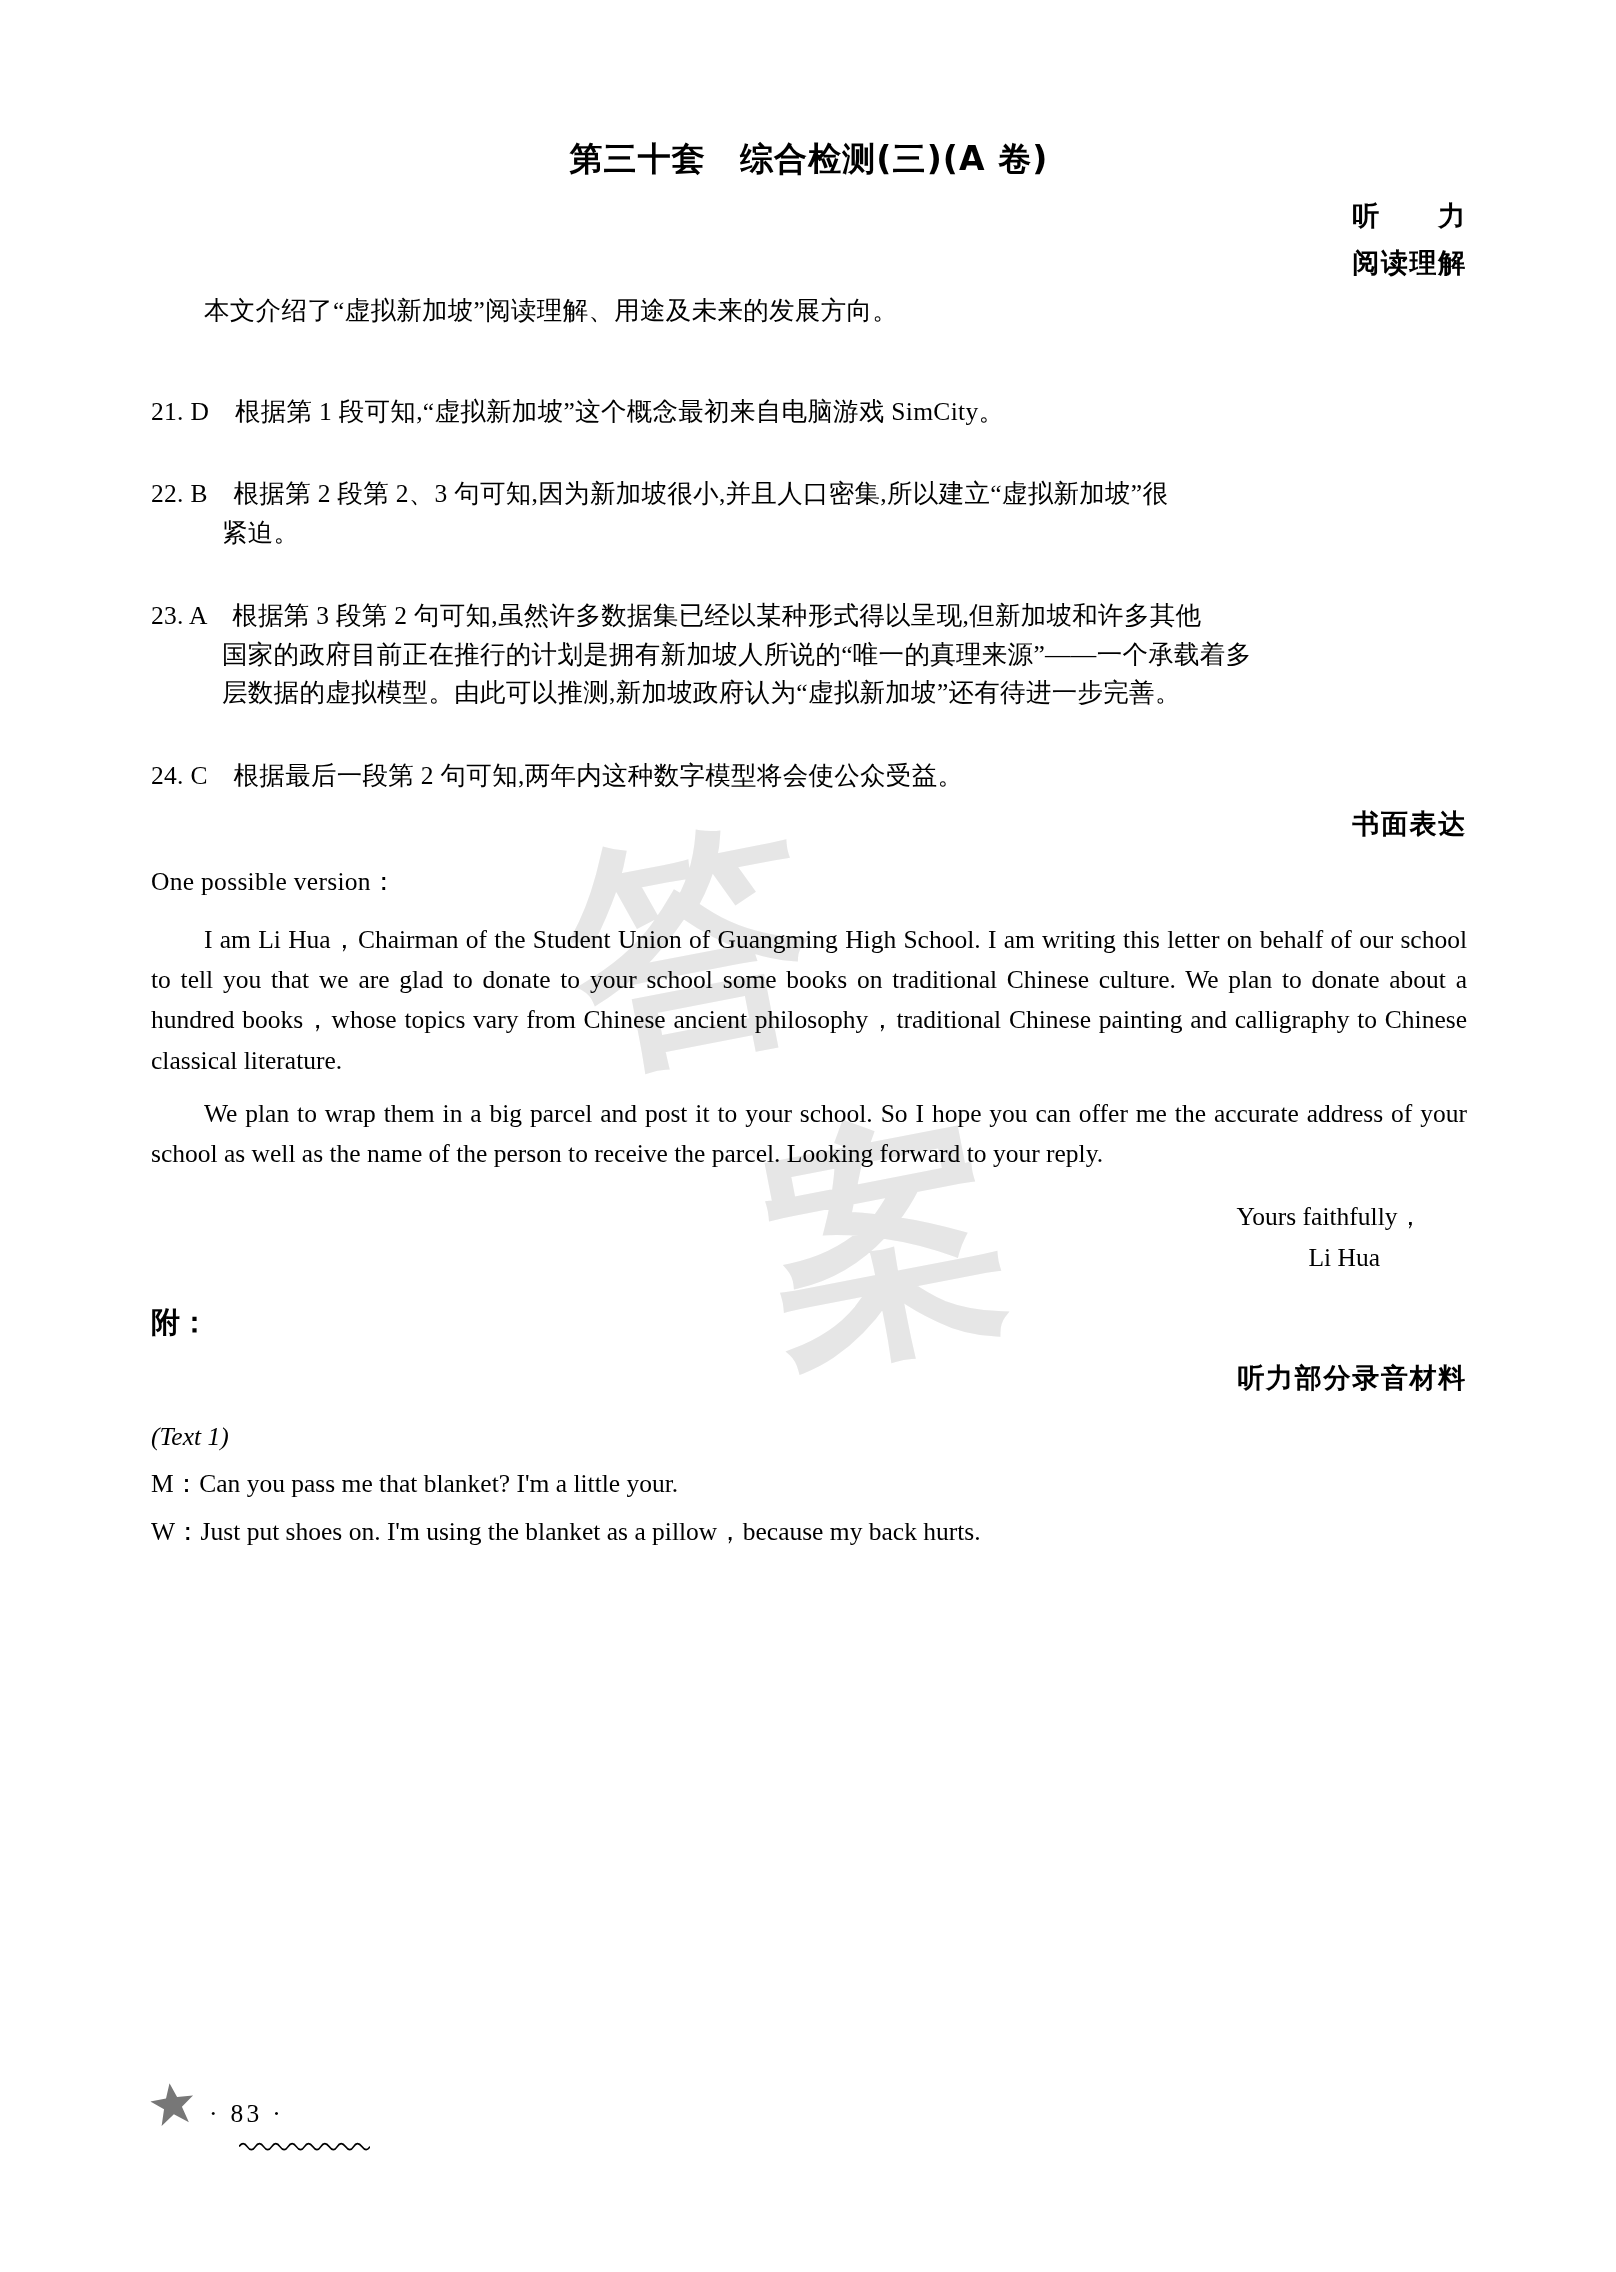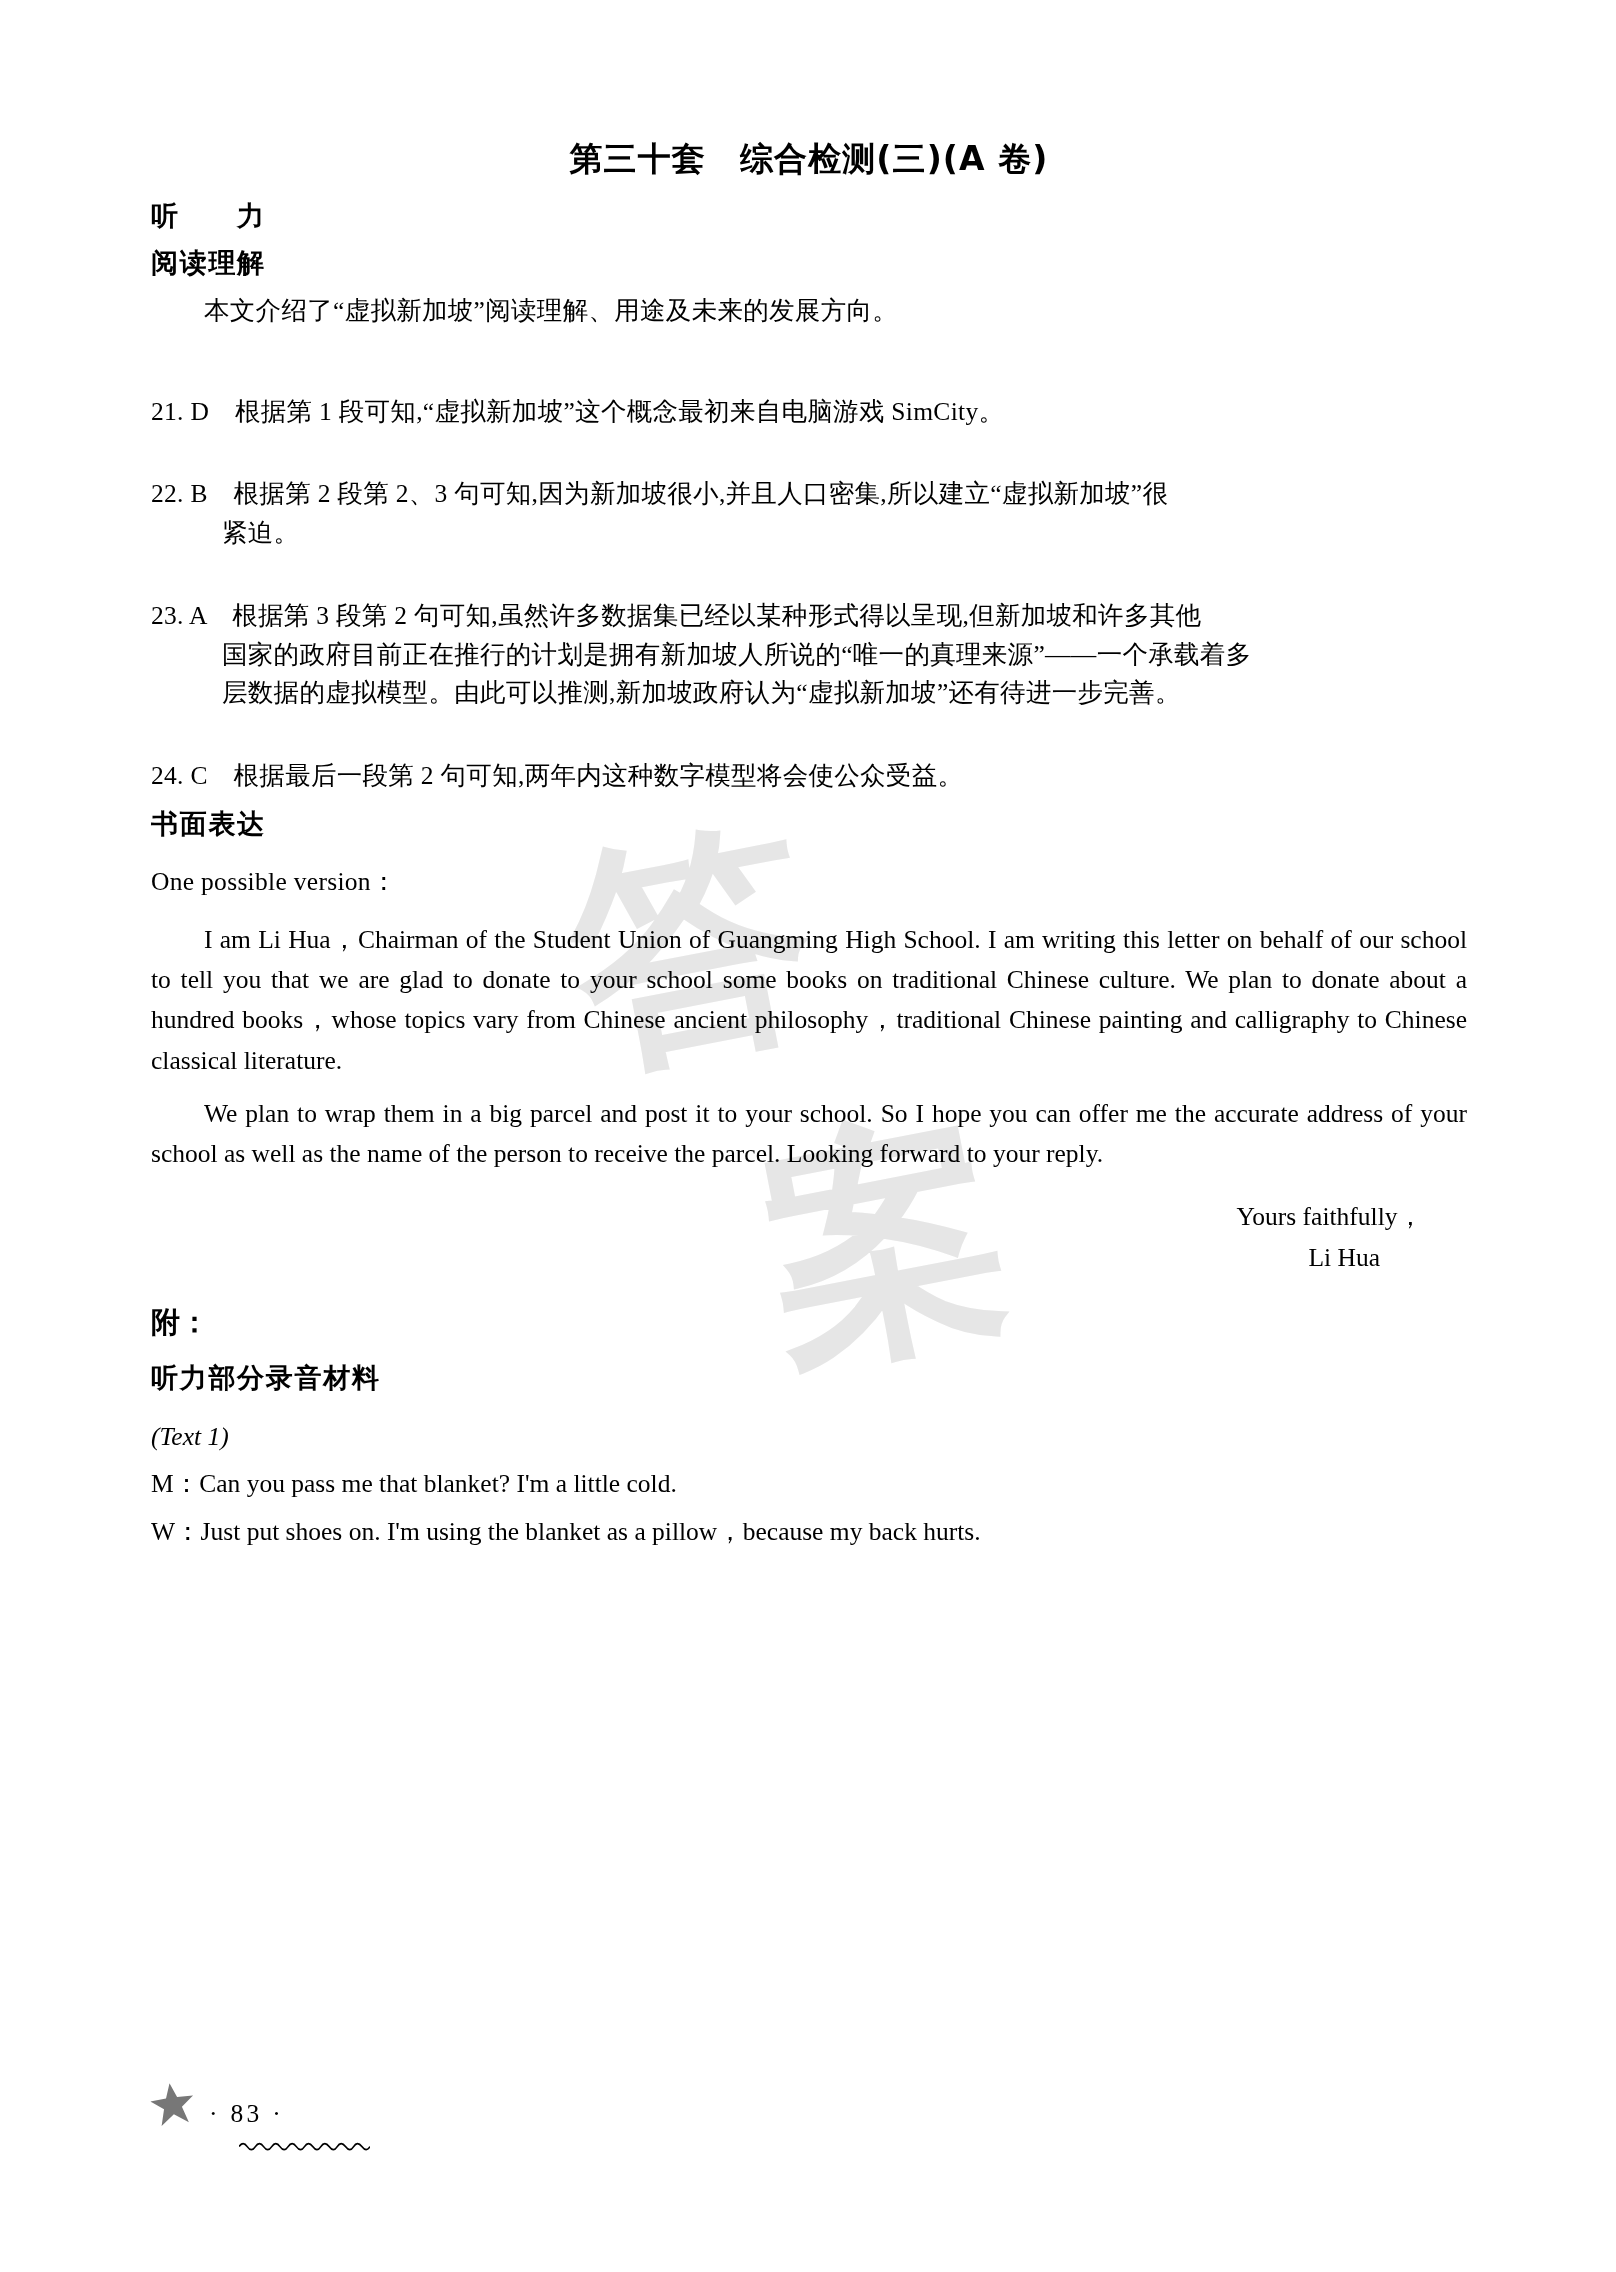--- a/index.html
+++ b/index.html
@@ -53,21 +53,21 @@
   .doc-title {
     text-align: center;
     font-family: "DejaVu Sans", sans-serif;
     font-weight: 700;
     font-size: 33px;
     letter-spacing: 1.1px;
     margin: 0 0 19px 0;
     line-height: 1.2;
   }
   .section-head {
-    text-align: left;
+    text-align: right;
     font-family: "DejaVu Sans", sans-serif;
     font-weight: 700;
     font-size: 27px;
     letter-spacing: 1.7px;
     margin: 0 0 12.2px 0;
     line-height: 1.3;
   }
   .section-head.tight { margin-top: 10px; }
 
   .line {
@@ -246,21 +246,21 @@
     <p class="sign">Yours faithfully，</p>
     <p class="sign second">Li Hua</p>
 
     <p class="fu">附：</p>
 
     <h2 class="section-head">听力部分录音材料</h2>
 
     <div class="spacer-sm"></div>
 
     <p class="script-line text-marker">(Text 1)</p>
-    <p class="script-line">M：Can you pass me that blanket? I'm a little cold.</p>
+    <p class="script-line">M：Can you pass me that blanket? I'm a little your.</p>
     <p class="script-line">W：Just put shoes on. I'm using the blanket as a pillow，because my back hurts.</p>
 
   </div>
 
   <div class="footer">
     <div class="footer-left">
       <div class="star-wrap">
         <div class="star"></div>
       </div>
       <div class="pageno-block">

